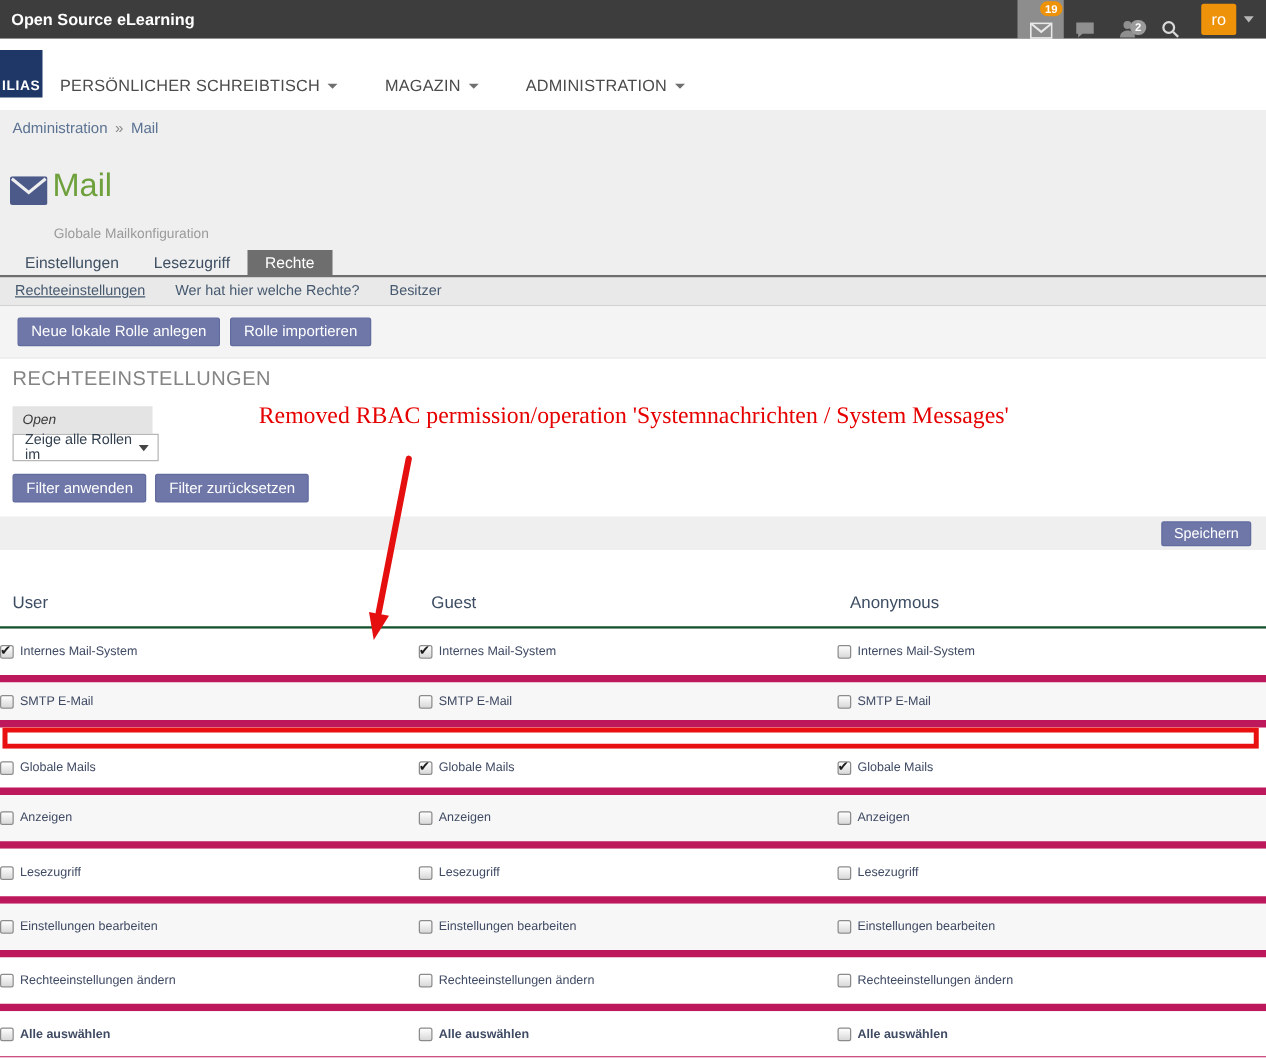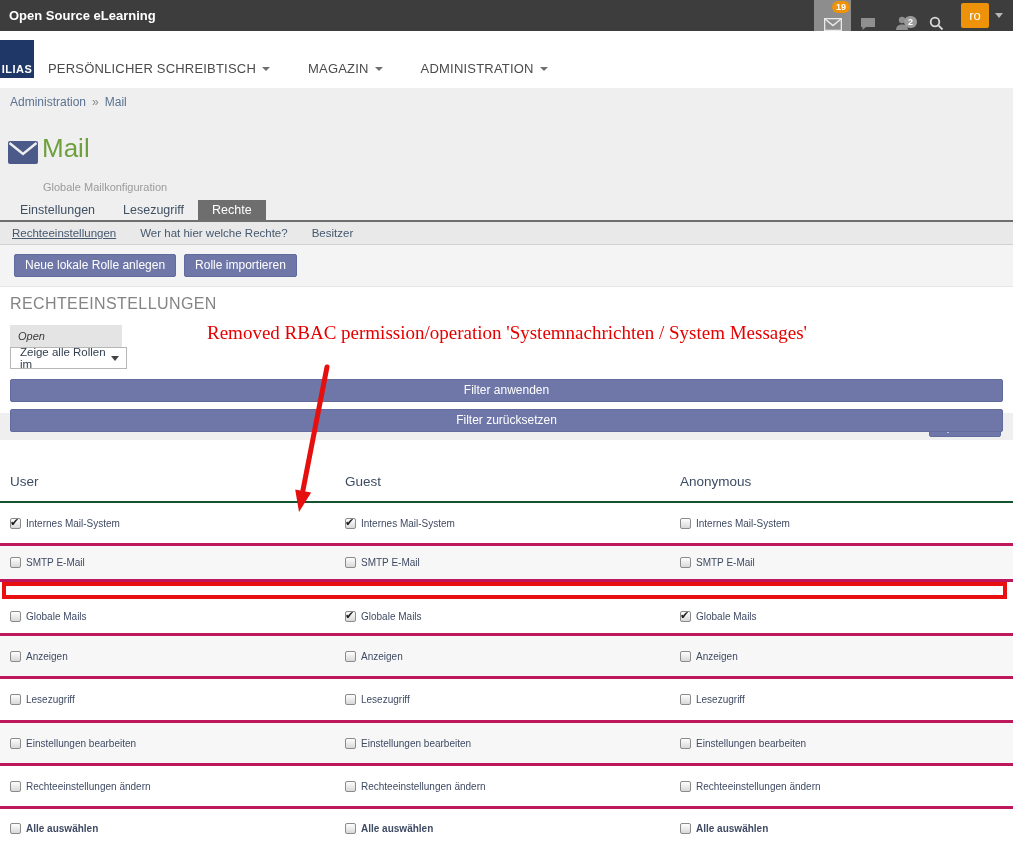--- a/index.html
+++ b/index.html
@@ -47,27 +47,27 @@
   .toolbar { height:42px; background:#f4f4f4; display:flex; align-items:center; padding-left:14px; gap:8px; border-bottom:1px solid #e6e6e6; }
   .btn { background:#6e77a8; border:1px solid #626b9e; color:#fff; font-size:12px; padding:3px 10px 4px 10px; border-radius:2px; cursor:pointer; font-family:"Liberation Sans", sans-serif; }
   .btn.small { font-size:11.5px; padding:3px 9px; }
 
   
   .section { height:126px; background:#fff; padding:8px 10px 0 10px; position:relative; }
   .section-heading { font-size:16px; color:#848484; letter-spacing:.4px; margin-bottom:12px; }
   .filter-label { width:112px; height:22px; background:#e4e4e4; font-size:11px; font-style:italic; color:#3a3a3a; display:flex; align-items:center; padding-left:8px; }
   .select { width:117px; height:22px; background:#fff; border:1px solid #b6b6b6; display:flex; align-items:center; justify-content:space-between; padding:0 7px 0 9px; font-size:11.5px; color:#33404f; cursor:pointer; }
   .select::after { content:""; width:0; height:0; border-left:4px solid transparent; border-right:4px solid transparent; border-top:5px solid #444; }
-  .filter-btns { display:flex; gap:7px; margin-top:10px;flex-direction:column; }
+  .filter-btns { display:flex; gap:7px; margin-top:10px; }
 
   
   .tabletop { height:27px; background:#efefef; display:flex; align-items:center; justify-content:flex-end; padding-right:12px; }
   .thead { height:41px; background:#fff; display:grid; grid-template-columns:335px 335px 1fr; padding-left:10px; align-items:center; border-bottom:2px solid #14532d;margin-top:22px; }
   .th { font-size:13.5px; color:#3c4c63; }
-  .trow { display:grid; grid-template-columns:335px 335px 1fr; padding-left:10px; align-items:center; border-bottom:3px solid #be185d; background:#fff; }
+  .trow { display:grid; grid-template-columns:335px 335px 1fr; align-items:center; border-bottom:6px solid #be185d; background:#fff; }
   .trow.alt { background:#f7f7f7; }
   .cell { display:flex; align-items:center; gap:5px; }
   .cb { width:11px; height:11px; border:1px solid #8b8b8b; border-radius:2px; background:linear-gradient(#fefefe,#d8d8d8); position:relative; cursor:pointer; flex:none; }
   .cb[data-checked="true"]::after { content:"✔"; position:absolute; left:-1px; top:-3px; font-size:11px; color:#1c1c1c; }
   .cell-label { font-size:10px; color:#3f4a63; }
   .trow.bold .cell-label { font-weight:bold; }
   .removed-row { height:17px; border:4px solid #e81010; background:#fff; margin:0 6px 0 2px; }
   .tablebottom { height:34px; background:#efefef; display:flex; align-items:center; justify-content:flex-end; padding-right:12px; border-top:1px solid #ddd; }
 
   

